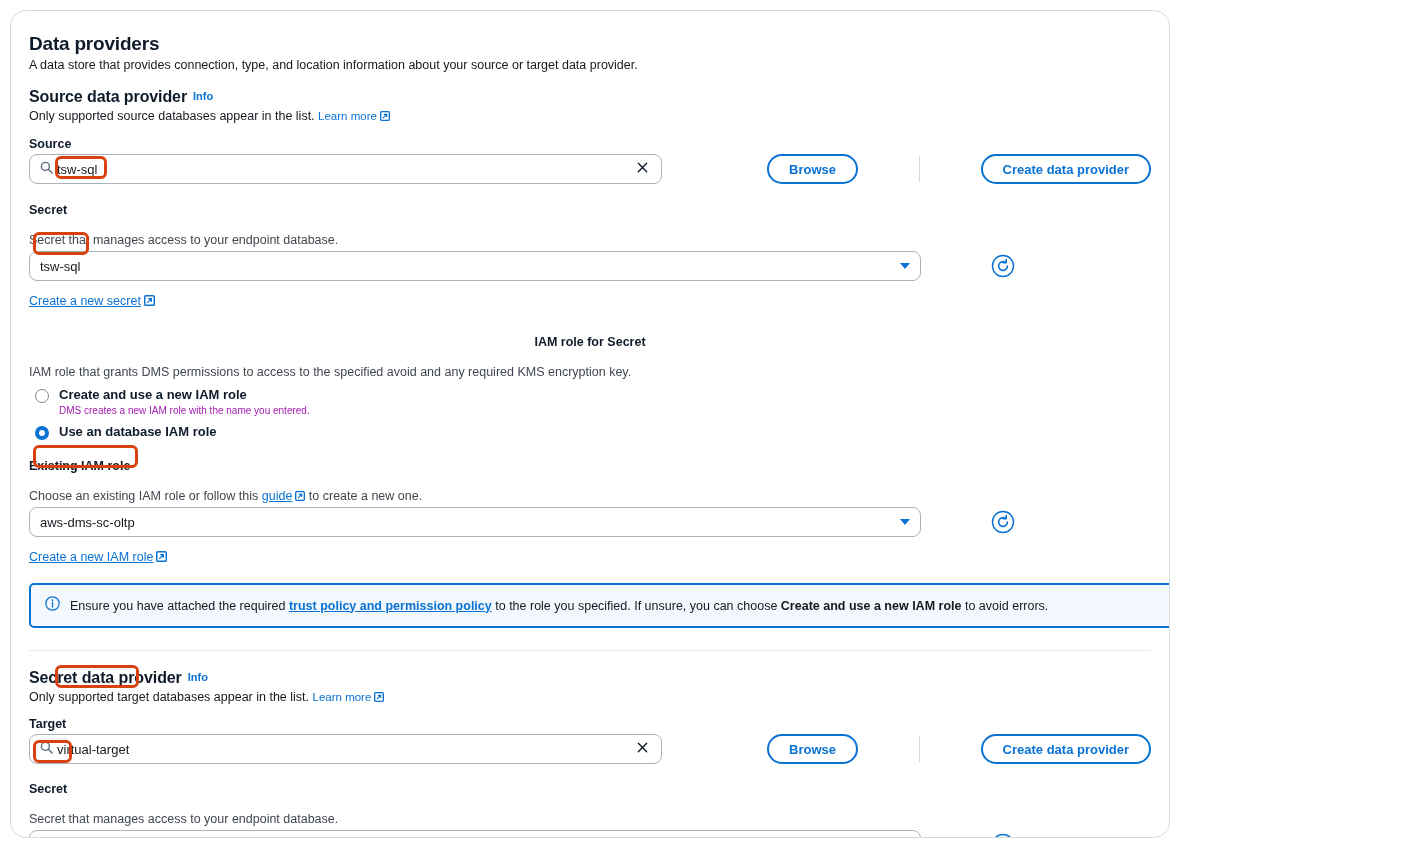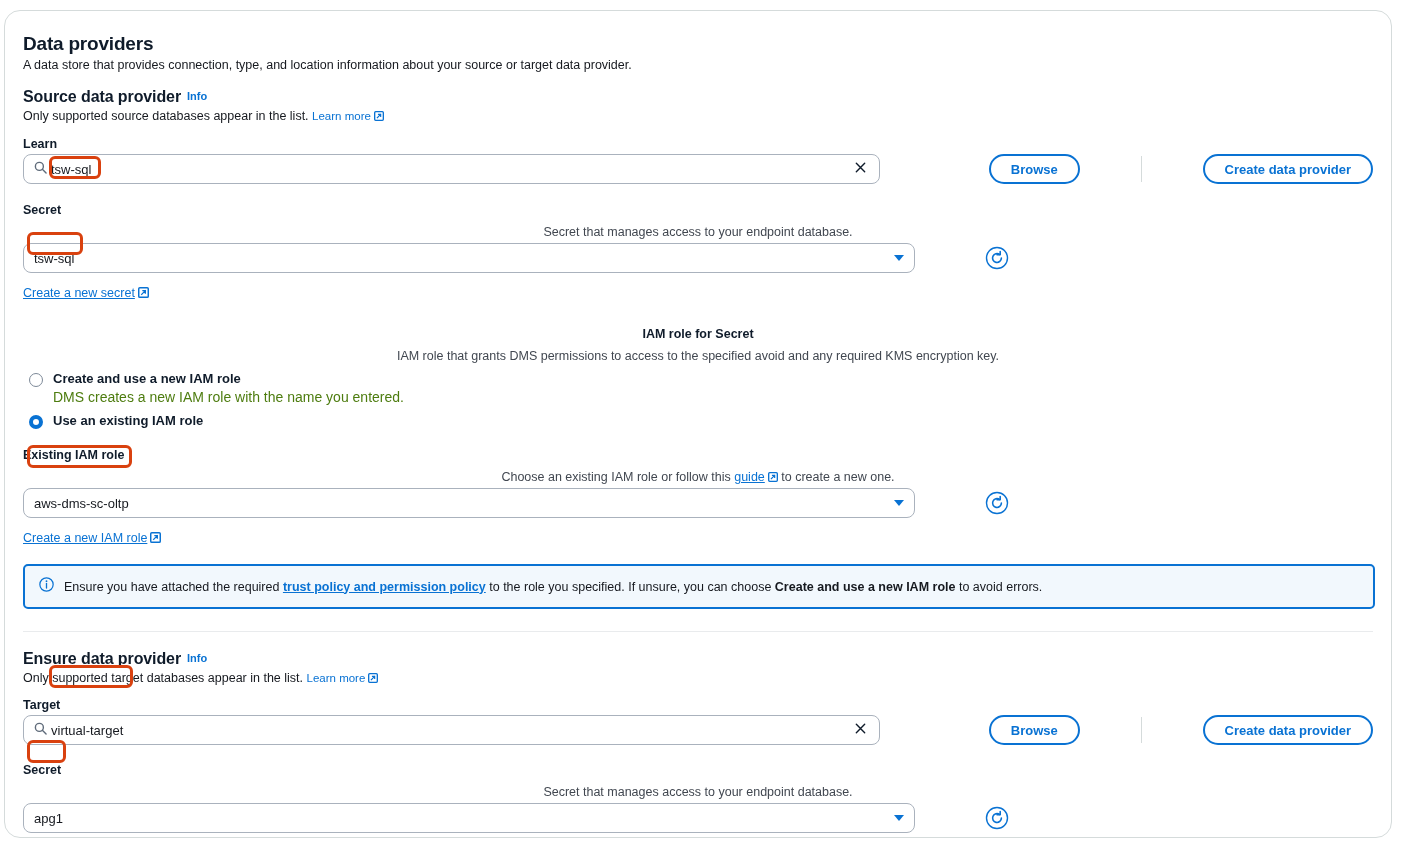--- a/index.html
+++ b/index.html
@@ -9,23 +9,23 @@
   }
   body {
     width: 1418px;
     height: 850px;
     font-family: "Liberation Sans", sans-serif;
     color: #16191f;
     overflow: hidden;
   }
   .page-card {
     position: absolute;
-    left: 4px;
+    left: 10px;
     top: 10px;
-    width: 1388px;
+    width: 1160px;
     height: 828px;
     background: #ffffff;
     border: 1px solid #d5dbdb;
     border-radius: 16px;
     box-sizing: border-box;
     overflow: hidden;
   }
   .inner {
     padding: 18px 18px 0 18px;
   }
@@ -60,22 +60,21 @@
   }
   .field-label {
     font-size: 12.5px;
     font-weight: bold;
     color: #0f1b2a;
     margin: 0 0 1px 0;
   }
   .field-desc {
     font-size: 12.5px;
     color: #414750;
-    margin: 8px 0 4px 0;
-    text-align: center;
+    margin: 16px 0 4px 0;
   }
   .link {
     color: #0972d3;
     cursor: pointer;
     margin-top: 48px;
   }
   .link-underline {
     color: #0972d3;
     text-decoration: underline;
     cursor: pointer;
@@ -199,22 +198,22 @@
     border: 4px solid #0972d3;
     background: #fff;
   }
   .radio-label {
     font-size: 13px;
     font-weight: bold;
     color: #0f1b2a;
     line-height: 16px;
   }
   .radio-sub {
-    font-size: 14px;
-    color: #4d7c0f;
+    font-size: 10px;
+    color: #a21caf;
     margin: 2px 0 0 30px;
   }
 
   
   .alert {
     margin-top: 18px;
     width: 1352px;
     box-sizing: border-box;
     border: 2px solid #0972d3;
     border-radius: 5px;
@@ -260,21 +259,21 @@
       <span class="h2">Source data provider</span><span class="info-link">Info</span>
     </div>
     <p class="subtext" style="margin-top:3px;">
       <span>Only supported source databases appear in the list.</span>
       <span class="link" style="font-size:11.5px;">Learn more</span><span class="ext-icon"><svg width="10" height="10" viewBox="0 0 12 12">
             <rect x="0.8" y="0.8" width="10.4" height="10.4" rx="1.2" fill="none" stroke="#0972d3" stroke-width="1.6"></rect>
             <path d="M4 8 L8 4 M5.4 4 H8 V6.6" fill="none" stroke="#0972d3" stroke-width="1.4" stroke-linecap="square"></path>
           </svg></span>
     </p>
 
-    <div class="field-label" style="margin-top:14px;">Learn</div>
+    <div class="field-label" style="margin-top:14px;">Source</div>
     <div class="row" style="margin-top:3px;">
       <div class="search-box">
         <span class="search-icon">
           <svg width="13" height="13" viewBox="0 0 14 14">
               <circle cx="5.8" cy="5.8" r="4.3" fill="none" stroke="#5f6b7a" stroke-width="1.5"></circle>
               <path d="M9 9 L13 13" stroke="#5f6b7a" stroke-width="1.5" stroke-linecap="round"></path>
             </svg>
         </span>
         <span class="search-val">tsw-sql</span>
         <span class="clear-x">
@@ -315,21 +314,21 @@
     <div class="field-desc">IAM role that grants DMS permissions to access to the specified avoid and any required KMS encryption key.</div>
 
     <div class="radio-row">
       <span class="radio"></span>
       <span class="radio-label">Create and use a new IAM role</span>
     </div>
     <div class="radio-sub">DMS creates a new IAM role with the name you entered.</div>
 
     <div class="radio-row">
       <span class="radio checked"></span>
-      <span class="radio-label">Use an existing IAM role</span>
+      <span class="radio-label">Use an database IAM role</span>
     </div>
 
     <div class="field-label" style="margin-top:19px;">Existing IAM role</div>
     <div class="field-desc">
       <span>Choose an existing IAM role or follow this</span>
       <span class="link-underline">guide</span><span class="ext-icon"><svg width="10" height="10" viewBox="0 0 12 12">
             <rect x="0.8" y="0.8" width="10.4" height="10.4" rx="1.2" fill="none" stroke="#0972d3" stroke-width="1.6"></rect>
             <path d="M4 8 L8 4 M5.4 4 H8 V6.6" fill="none" stroke="#0972d3" stroke-width="1.4" stroke-linecap="square"></path>
           </svg></span>
       <span>to create a new one.</span>
@@ -361,21 +360,21 @@
             <circle cx="8" cy="4.5" r="0.95" fill="#0972d3"></circle>
             <path d="M8 6.9 V11.8" stroke="#0972d3" stroke-width="1.4" stroke-linecap="round"></path>
           </svg>
       </span>
       <span class="alert-text"><span>Ensure you have attached the required</span> <span class="u">trust policy and permission policy</span> <span>to the role you specified. If unsure, you can choose</span> <b>Create and use a new IAM role</b> <span>to avoid errors.</span></span>
     </div>
 
     <div class="divider"></div>
 
     <div style="margin-top:18px;">
-      <span class="h2">Ensure data provider</span><span class="info-link">Info</span>
+      <span class="h2">Secret data provider</span><span class="info-link">Info</span>
     </div>
     <p class="subtext" style="margin-top:3px;">
       <span>Only supported target databases appear in the list.</span>
       <span class="link" style="font-size:11.5px;">Learn more</span><span class="ext-icon"><svg width="10" height="10" viewBox="0 0 12 12">
             <rect x="0.8" y="0.8" width="10.4" height="10.4" rx="1.2" fill="none" stroke="#0972d3" stroke-width="1.6"></rect>
             <path d="M4 8 L8 4 M5.4 4 H8 V6.6" fill="none" stroke="#0972d3" stroke-width="1.4" stroke-linecap="square"></path>
           </svg></span>
     </p>
 
     <div class="field-label" style="margin-top:13px;">Target</div>

